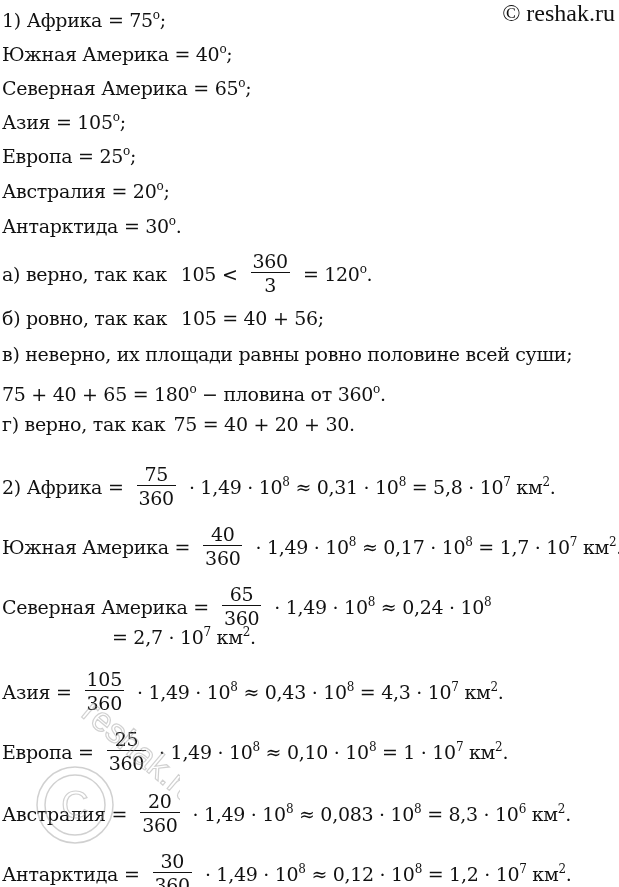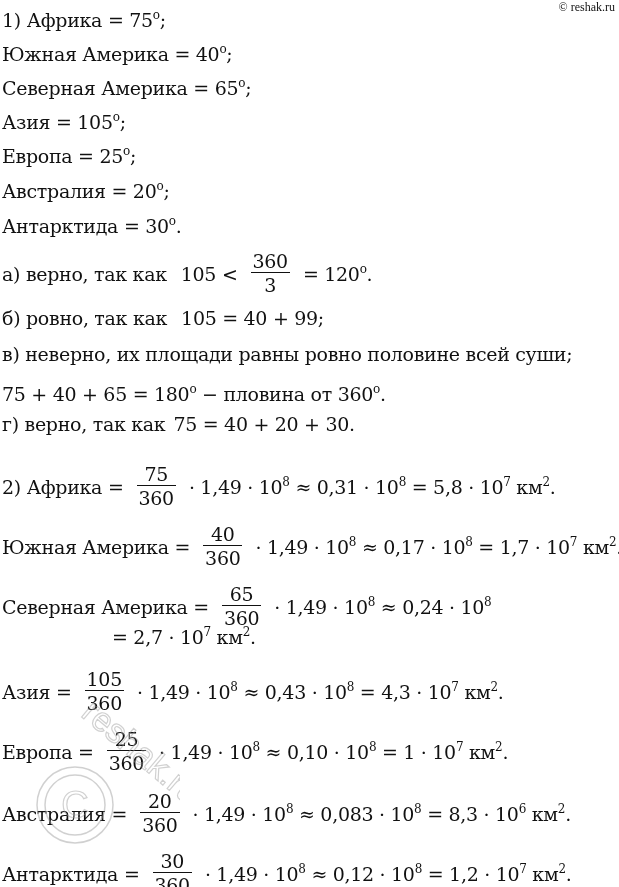--- a/index.html
+++ b/index.html
@@ -3,21 +3,21 @@
 <meta charset="utf-8">
 <style>
   html, body { margin: 0; padding: 0; background: #ffffff; }
   body {
     width: 619px; height: 887px; position: relative; overflow: hidden;
     font-family: "DejaVu Serif", "Liberation Serif", serif;
     color: #111111; font-size: 19px;
   }
   .copyright {
     position: absolute; top: 0px; right: 4px;
-    font-family: "Liberation Serif", serif; font-size: 12px; color: #111;
+    font-family: "Liberation Serif", serif; font-size: 24px; color: #111;
   }
   .line { position: absolute; left: 2px; white-space: nowrap; line-height: 24px; letter-spacing: -0.3px; }
   .sup { font-size: 12px; vertical-align: 8px; }
   .frac {
     display: inline-block; vertical-align: middle; text-align: center; margin: 0 13px;
     position: relative; top: -2px;
   }
   .frac .num { display: block; line-height: 22px; padding: 0 2px; border-bottom: 1.5px solid #111; }
   .frac .den { display: block; line-height: 24px; padding: 0 2px; }
   .gap { display: inline-block; width: 14px; }
@@ -35,21 +35,21 @@
   <div class="line" style="top:3px"><span>1) </span><span>Африка</span> = <span>75</span><span class="sup">o</span><span>;</span></div>
   <div class="line" style="top:37px"><span>Южная Америка</span> = <span>40</span><span class="sup">o</span><span>;</span></div>
   <div class="line" style="top:71px"><span>Северная Америка</span> = <span>65</span><span class="sup">o</span><span>;</span></div>
   <div class="line" style="top:105px"><span>Азия</span> = <span>105</span><span class="sup">o</span><span>;</span></div>
   <div class="line" style="top:139px"><span>Европа</span> = <span>25</span><span class="sup">o</span><span>;</span></div>
   <div class="line" style="top:174px"><span>Австралия</span> = <span>20</span><span class="sup">o</span><span>;</span></div>
   <div class="line" style="top:209px"><span>Антарктида</span> = <span>30</span><span class="sup">o</span><span>.</span></div>
 </div>
 
 <div class="line" style="top:252px"><span>а) верно, так как</span><span class="gap"></span><span>105 &lt;</span><span class="frac"><span class="num">360</span><span class="den">3</span></span><span>= 120</span><span class="sup">o</span><span>.</span></div>
-<div class="line" style="top:306px"><span>б) ровно, так как</span><span class="gap"></span><span>105 = 40 + 99;</span></div>
+<div class="line" style="top:306px"><span>б) ровно, так как</span><span class="gap"></span><span>105 = 40 + 56;</span></div>
 <div class="line" style="top:342px"><span>в) неверно, их площади равны ровно половине всей суши;</span></div>
 <div class="line" style="top:377px"><span>75 + 40 + 65 = 180</span><span class="sup">o</span><span> − пловина от 360</span><span class="sup">o</span><span>.</span></div>
 <div class="line" style="top:412px"><span>г) верно, так как</span><span class="gap" style="width:8px"></span><span>75 = 40 + 20 + 30.</span></div>
 
 <div class="line" style="top:465px"><span>2) </span><span>Африка</span> =<span class="frac"><span class="num">75</span><span class="den">360</span></span><span>· 1,49 · 10</span><span class="sup">8</span> <span>≈</span> <span>0,31</span> · 10<span class="sup">8</span> = <span>5,8 · 10</span><span class="sup">7</span> <span>км</span><span class="sup">2</span>.</div>
 
 <div class="line" style="top:525px"><span>Южная Америка</span> =<span class="frac"><span class="num">40</span><span class="den">360</span></span><span>· 1,49 · 10</span><span class="sup">8</span> <span>≈</span> <span>0,17</span> · 10<span class="sup">8</span> = <span>1,7 · 10</span><span class="sup">7</span> <span>км</span><span class="sup">2</span>.</div>
 
 <div class="line" style="top:585px"><span>Северная Америка</span> =<span class="frac"><span class="num">65</span><span class="den">360</span></span><span>· 1,49 · 10</span><span class="sup">8</span> <span>≈</span> <span>0,24</span> · 10<span class="sup">8</span></div>
 <div class="line" style="top:620px; left:112px"><span>= 2,7 · 10</span><span class="sup">7</span> <span>км</span><span class="sup">2</span>.</div>

